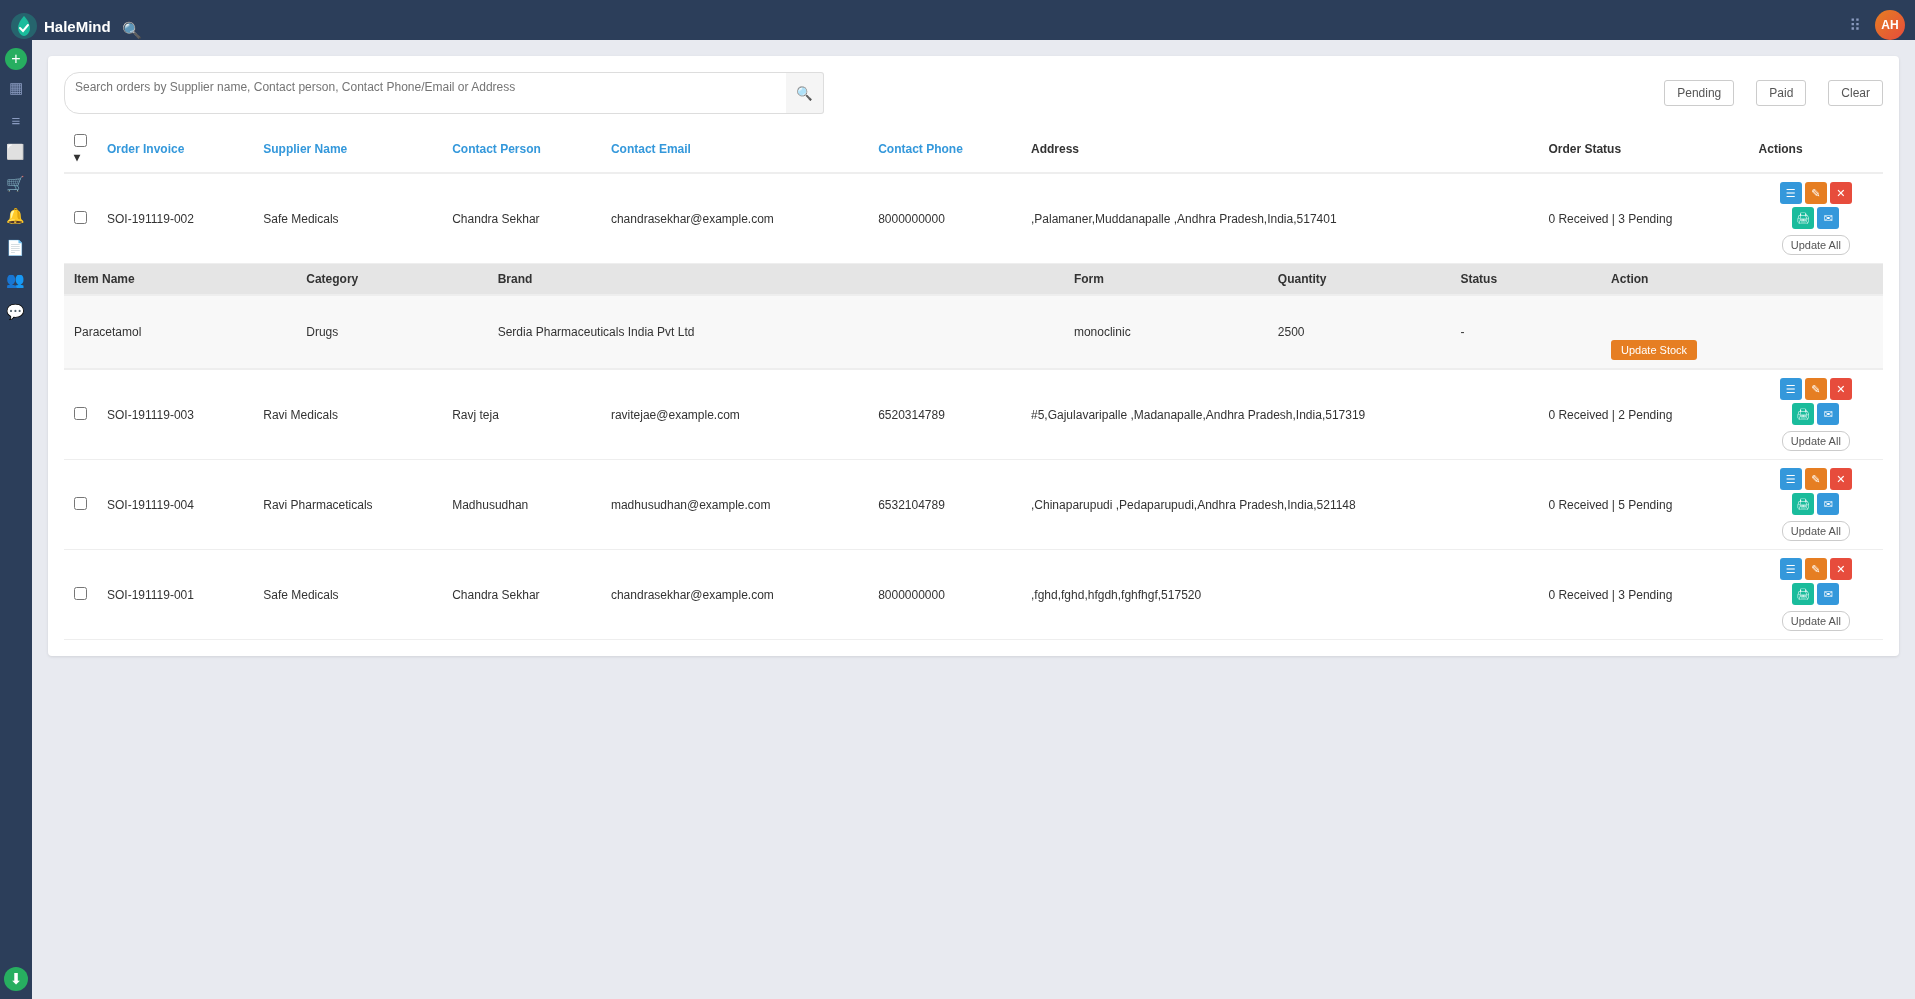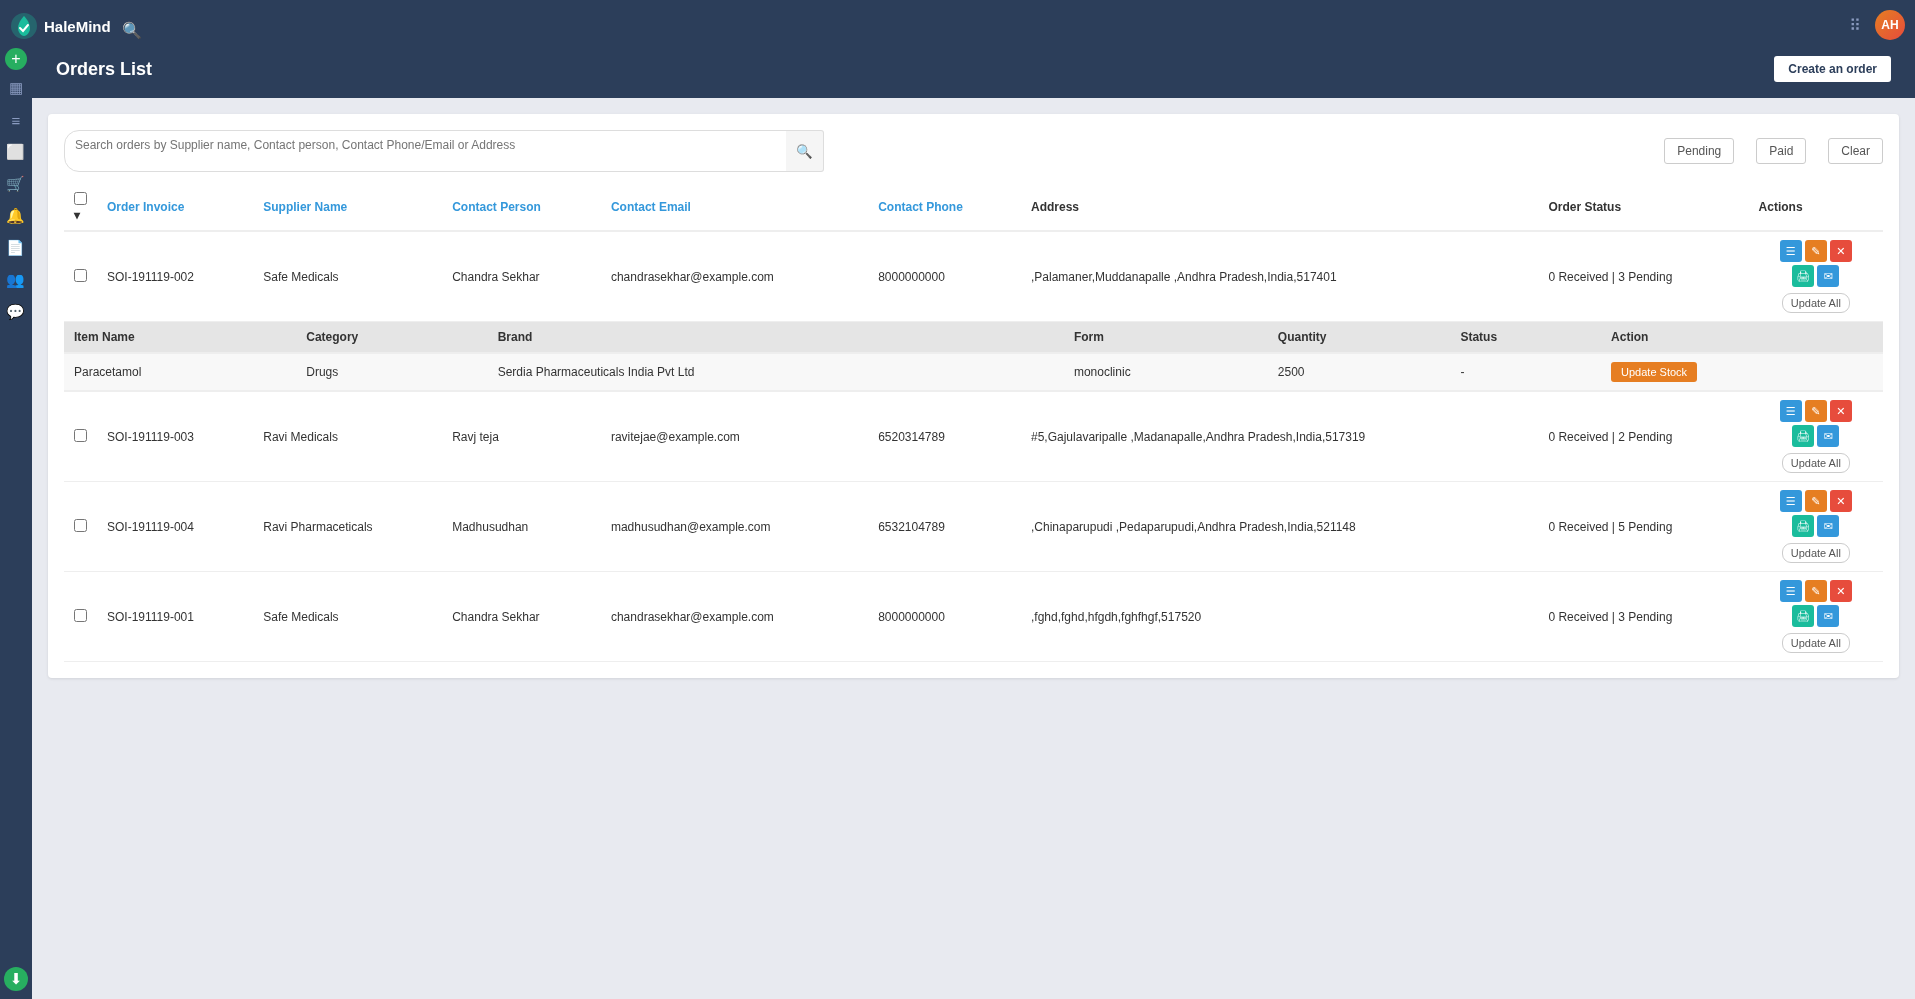--- a/index.html
+++ b/index.html
@@ -241,20 +241,21 @@
     }
 
     .update-stock-btn {
       background: #e67e22;
       color: #fff;
       border: none;
       border-radius: 3px;
       padding: 4px 10px;
       font-size: 11px;
       cursor: pointer;
+      margin-top: 36px;
     }
 
     
     .side-bar-full {
       position: fixed;
       left: 0; top: 40px; bottom: 0;
       width: 32px;
       background: #2c3e5a;
       display: flex;
       flex-direction: column;
@@ -318,24 +319,20 @@
   <div class="side-icon">🛒</div>
   <div class="side-icon">🔔</div>
   <div class="side-icon">📄</div>
   <div class="side-icon">👥</div>
   <div class="side-icon">💬</div>
   <div class="side-icon dl-icon">⬇</div>
 </div>
 
 <div class="main-wrapper">
 
-  <div class="page-header">
-    <span class="page-title">Orders List</span>
-    <button class="btn-create-order">Create an order</button>
-  </div>
 
   <div class="content">
     <div class="card">
 
       <div class="search-row">
         <div class="search-input-wrap">
           <input class="search-input" type="text" placeholder="Search orders by Supplier name, Contact person, Contact Phone/Email or Address" style="">
           <button class="search-btn">
             <span>🔍</span>
           </button>

